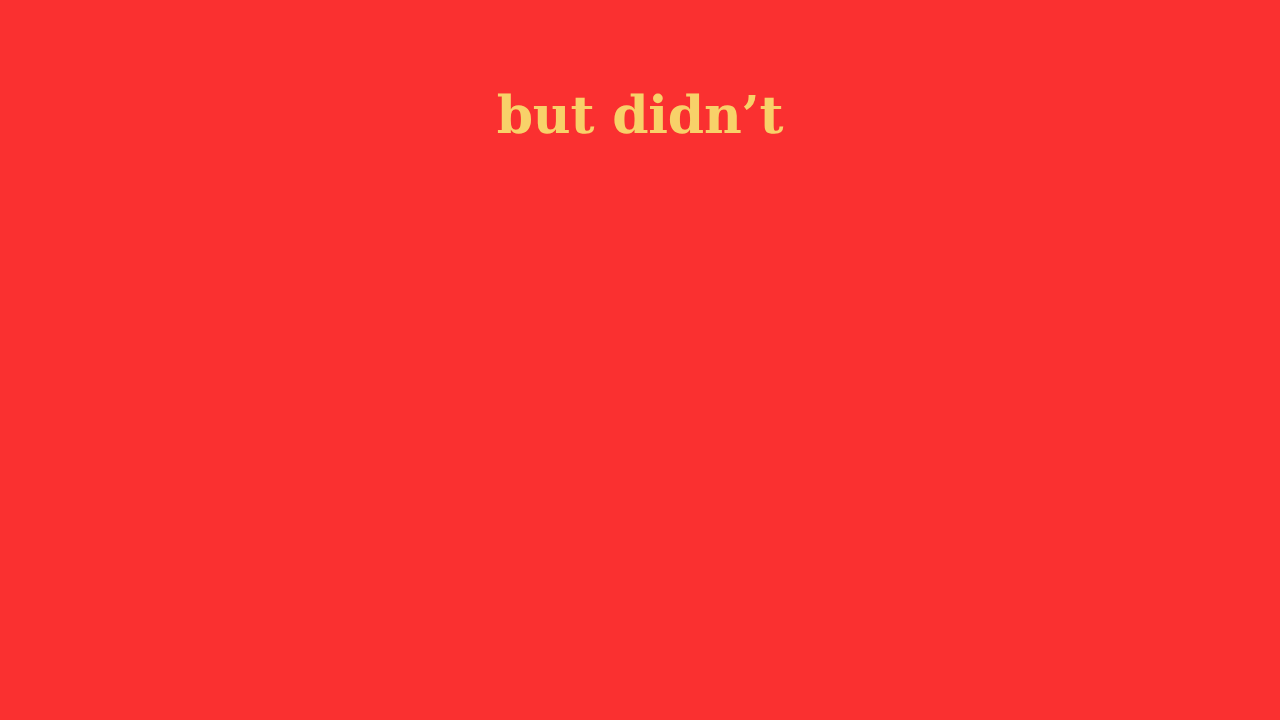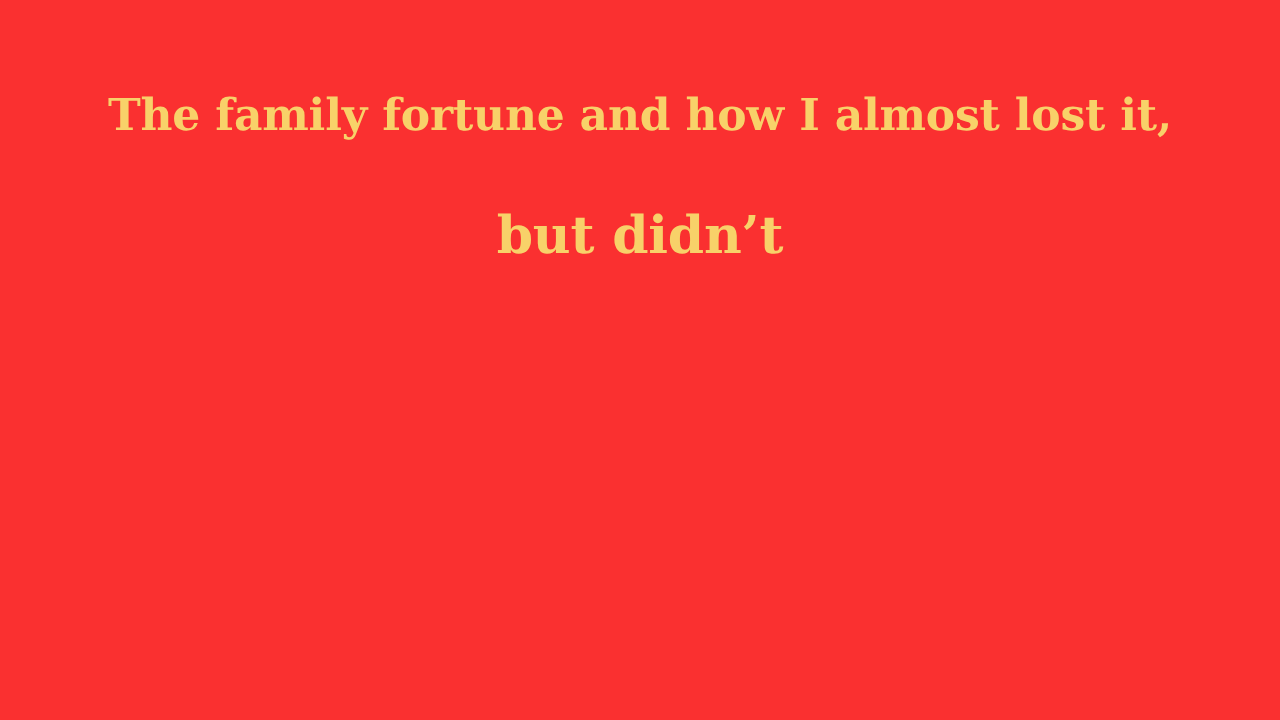--- a/index.html
+++ b/index.html
@@ -48,17 +48,16 @@
   .caption-line.line-2 {
     font-size: 52px;
   }
 </style>
 </head>
 <body>
 
 <div class="slide">
 
   <div class="caption-block">
-    <span class="caption-line line-1">The family fortune and how I almost lost it,</span>
     <span class="caption-line line-2">but didn’t</span>
   </div>
 
 </div>
 
 </body></html>

